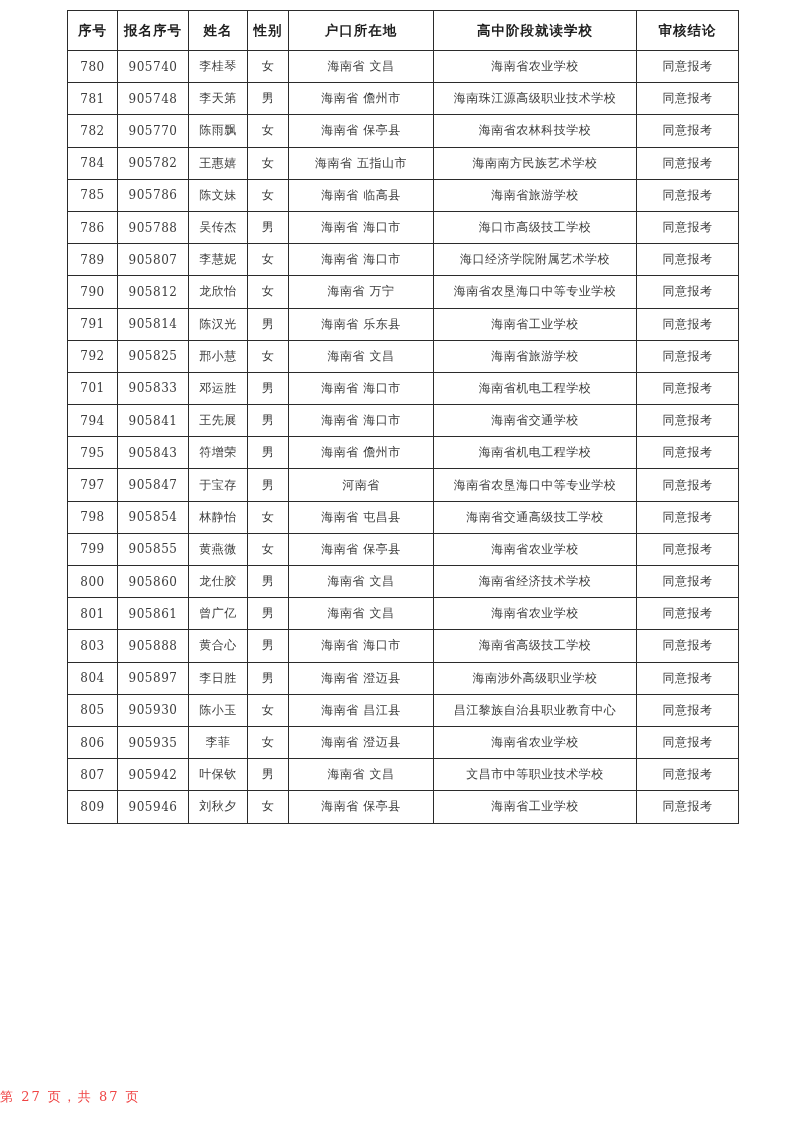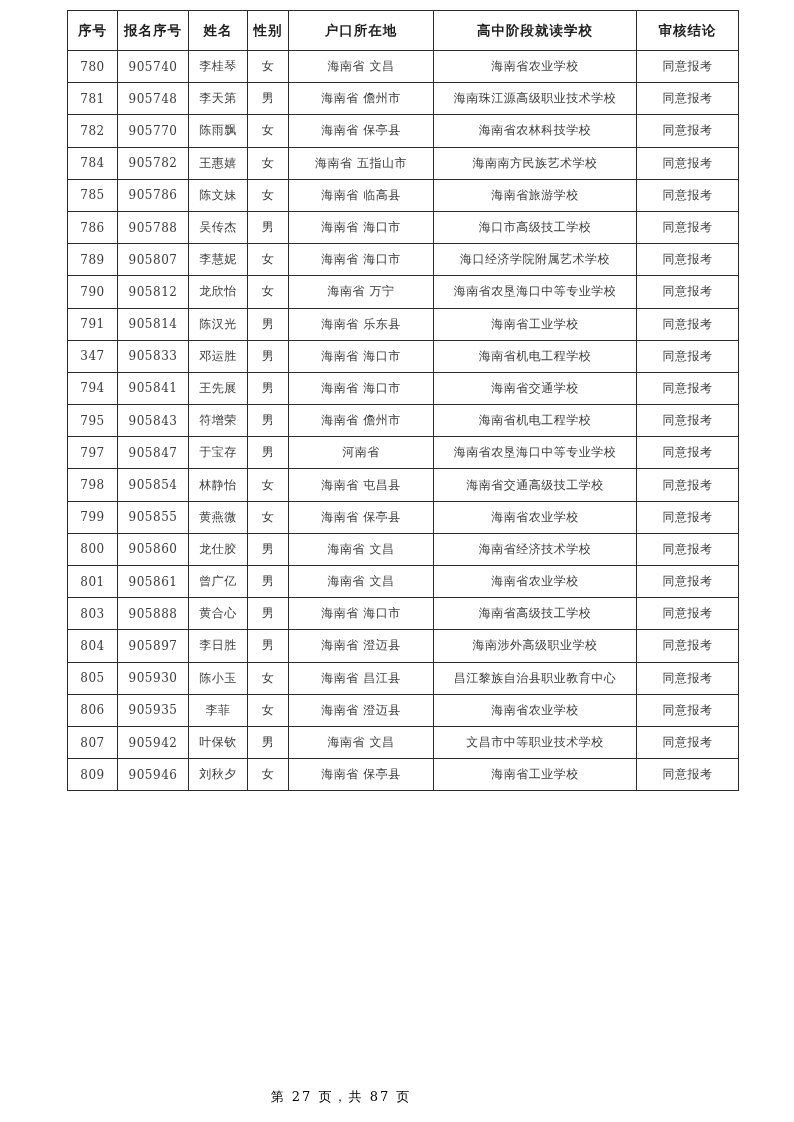--- a/index.html
+++ b/index.html
@@ -47,23 +47,22 @@
   col.c1 { width: 71px; }
   col.c2 { width: 59px; }
   col.c3 { width: 41px; }
   col.c4 { width: 145px; }
   col.c5 { width: 203px; }
   col.c6 { width: 102px; }
   .footer {
     position: absolute;
     left: 0; top: 1088px;
     width: 682px;
-    text-align: center;
     font-size: 13px;
-    color: #000000;
+    color: #ef4444;
     letter-spacing: 2px;
   }
 </style>
 </head>
 <body>
 
 <div class="page">
 
   <table class="review-table">
     <colgroup>
@@ -162,21 +161,30 @@
         <tr>
           <td>791</td>
           <td>905814</td>
           <td>陈汉光</td>
           <td>男</td>
           <td>海南省 乐东县</td>
           <td>海南省工业学校</td>
           <td>同意报考</td>
         </tr>
         <tr>
-          <td>347</td>
+          <td>792</td>
+          <td>905825</td>
+          <td>邢小慧</td>
+          <td>女</td>
+          <td>海南省 文昌</td>
+          <td>海南省旅游学校</td>
+          <td>同意报考</td>
+        </tr>
+        <tr>
+          <td>701</td>
           <td>905833</td>
           <td>邓运胜</td>
           <td>男</td>
           <td>海南省 海口市</td>
           <td>海南省机电工程学校</td>
           <td>同意报考</td>
         </tr>
         <tr>
           <td>794</td>
           <td>905841</td>

